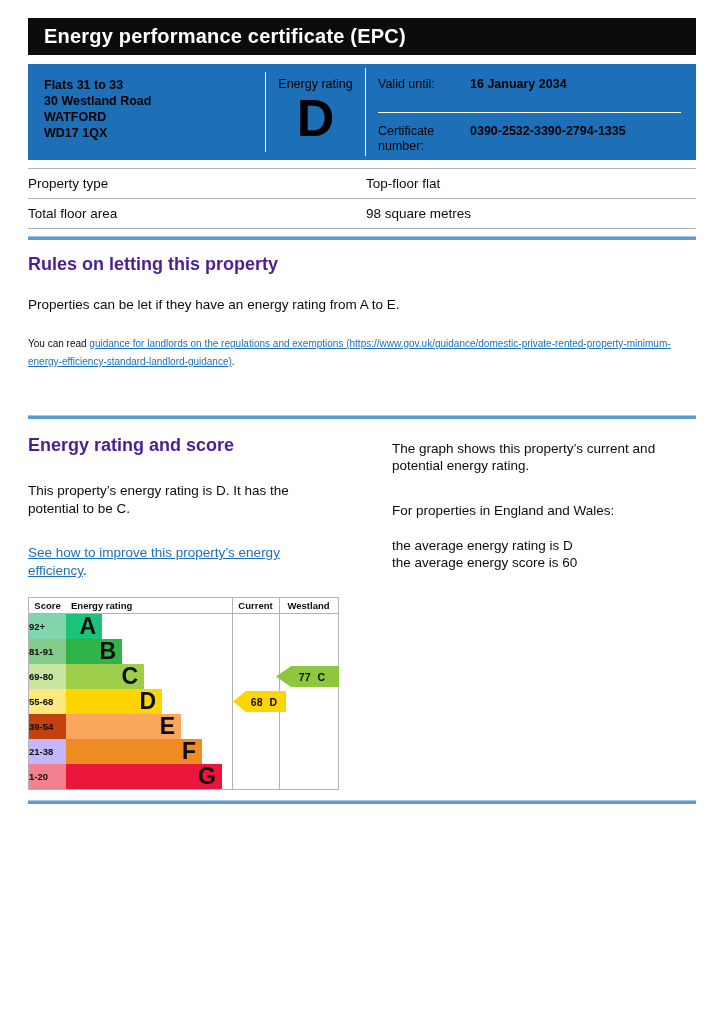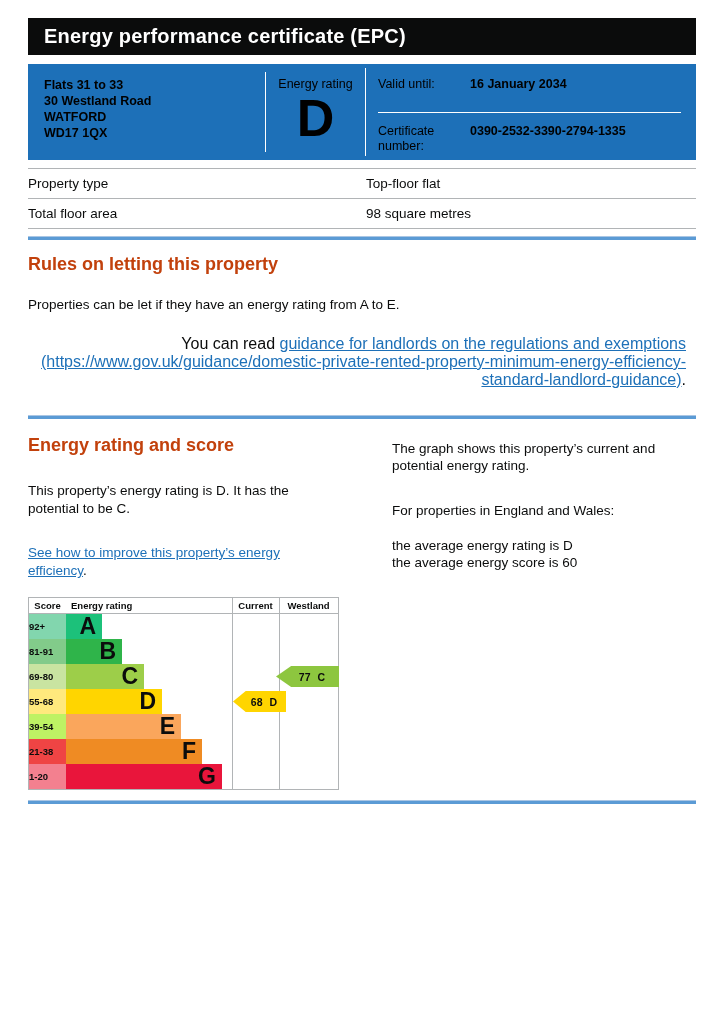--- a/index.html
+++ b/index.html
@@ -29,24 +29,24 @@
 
   
   .prop-table { position:absolute; left:28px; top:168px; width:668px; font-size:13.5px; border-top:1px solid #b1b4b6; }
   .prop-row { position:relative; height:29px; line-height:29px; border-bottom:1px solid #b1b4b6; }
   .prop-row .val { position:absolute; left:338px; top:0; }
 
   
   .blue-hr { position:absolute; left:28px; width:668px; height:3px; background:#5b9bd5; border-top:1px solid #aac6e4; }
   .hr1 { top:236px; } .hr2 { top:415px; } .hr3 { top:800px; }
 
-  h2 { font-size:18px; font-weight:bold; color:#c2410c; }
+  h2 { font-size:18px; font-weight:bold; color:#4c1d95; }
   .rules-h2 { position:absolute; left:28px; top:254px; }
   .rules-p1 { position:absolute; left:28px; top:297px; font-size:13.5px; }
-  .rules-p2 { position:absolute; left:28px; top:335px; width:658px; font-size:16px; line-height:18px; overflow-wrap:break-word;text-align:right; }
+  .rules-p2 { position:absolute; left:28px; top:335px; width:658px; font-size:10px; line-height:18px; overflow-wrap:break-word; }
   a.doc-link { color:#1d70b8; text-decoration:underline; cursor:pointer; }
 
   
   .left-col  { position:absolute; left:28px;  top:435px; width:314px; font-size:13.5px; }
   .left-col h2 { margin-bottom:26px; }
   .left-col .sum { line-height:18px; margin-bottom:26px; }
   .left-col .improve { line-height:18px; display:block; }
   .right-col { position:absolute; left:392px; top:437px; width:304px; font-size:13.5px; line-height:17px; }
   .right-col p.p1 { margin-top:3px; }
   .right-col p.p2 { margin-top:26px; }
@@ -165,27 +165,27 @@
             <span>C</span>
           </span>
         </div>
       <div class="band-row">
           <span class="score-cell" style="background: rgb(255, 233, 125);">55-68</span>
           <span class="band-bar" style="width: 90px; background: rgb(255, 213, 0);">
             <span>D</span>
           </span>
         </div>
       <div class="band-row">
-          <span class="score-cell" style="background: #bef264;">39-54</span>
+          <span class="score-cell" style="background: #c2410c;">39-54</span>
           <span class="band-bar" style="width: 109px; background: rgb(250, 166, 92);">
             <span>E</span>
           </span>
         </div>
       <div class="band-row">
-          <span class="score-cell" style="background: #ef4444;">21-38</span>
+          <span class="score-cell" style="background: #c4b5fd;">21-38</span>
           <span class="band-bar" style="width: 130px; background: rgb(239, 139, 35);">
             <span>F</span>
           </span>
         </div>
       <div class="band-row">
           <span class="score-cell" style="background: rgb(243, 128, 143);">1-20</span>
           <span class="band-bar" style="width: 150px; background: rgb(233, 21, 59);">
             <span>G</span>
           </span>
         </div>

